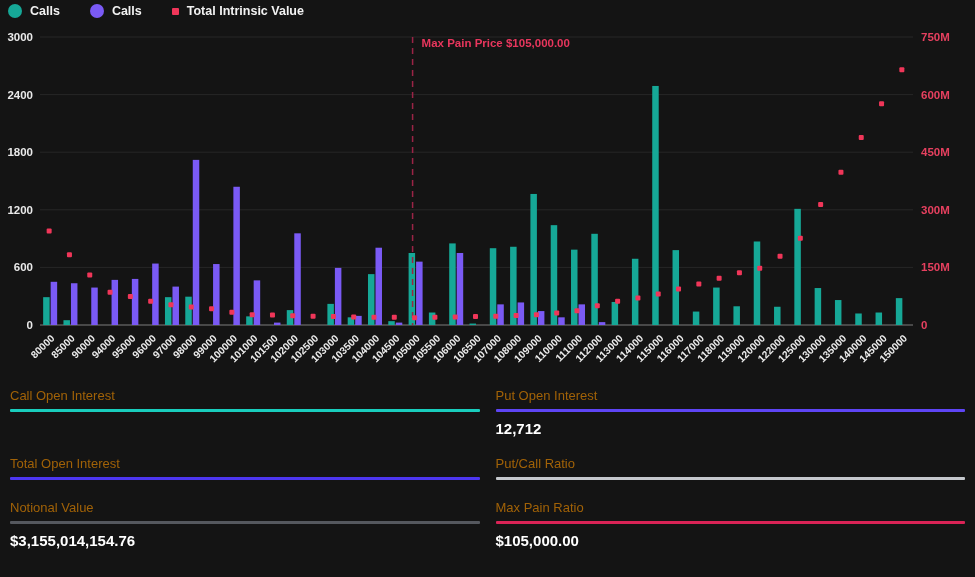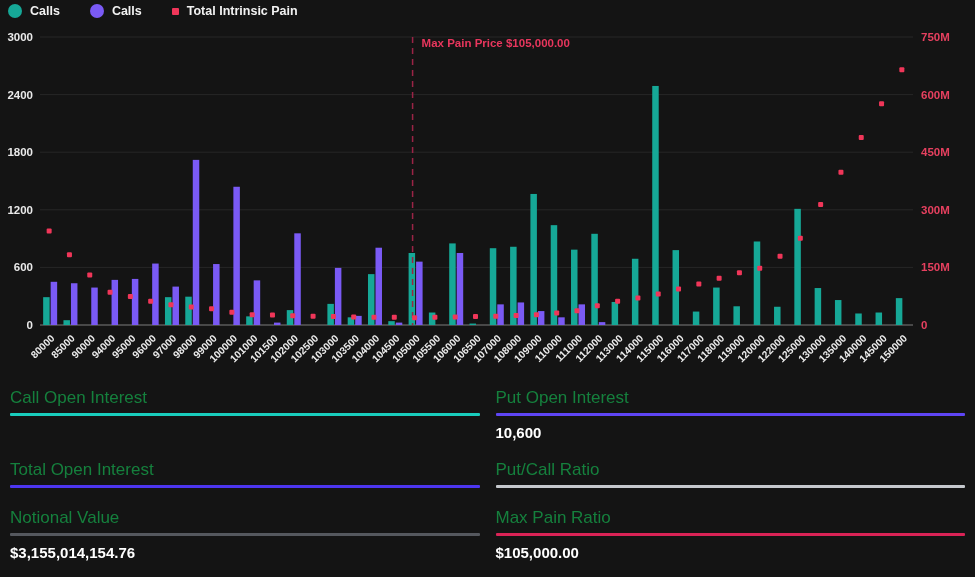--- a/index.html
+++ b/index.html
@@ -24,21 +24,21 @@
   
   .chart-wrap{position:absolute;top:0;left:0;width:975px;height:388px;}
   svg{display:block;}
   
   .stats{
     position:absolute;top:385px;left:0;width:955px;
     padding:4px 10px 0 10px;
     display:grid;grid-template-columns:1fr 1fr;column-gap:16px;
   }
   .stat-card{margin-bottom:21px;}
-  .stat-label{font-size:17px;color:#15803d;line-height:1;}
+  .stat-label{font-size:13px;color:#a16207;line-height:1;}
   .stat-underline{height:3px;margin-top:7px;border-radius:1px;background:#444;}
   .stat-value{font-size:15px;font-weight:bold;color:#ffffff;margin-top:9px;line-height:1;}
 </style>
 </head>
 <body>
 
 <div class="app">
 
   <div class="chart-wrap">
     <svg width="975" height="388" viewBox="0 0 975 388">
@@ -215,33 +215,33 @@
     <div class="legend-item">
       <span class="swatch-circle" style="background: rgb(22, 168, 151);"></span>
       <span class="legend-label">Calls</span>
     </div>
     <div class="legend-item">
       <span class="swatch-circle" style="background: rgb(122, 90, 245);"></span>
       <span class="legend-label">Calls</span>
     </div>
     <div class="legend-item">
       <span class="swatch-square" style="background: rgb(240, 54, 89);"></span>
-      <span class="legend-label">Total Intrinsic Pain</span>
+      <span class="legend-label">Total Intrinsic Value</span>
     </div>
   </div>
 
   <div class="stats">
     <div class="stat-card">
       <div class="stat-label">Call Open Interest</div>
       <div class="stat-underline" style="background: rgb(25, 205, 189);"></div>
     </div>
     <div class="stat-card">
       <div class="stat-label">Put Open Interest</div>
       <div class="stat-underline" style="background: rgb(94, 69, 245);"></div>
-      <div class="stat-value">10,600</div>
+      <div class="stat-value">12,712</div>
     </div>
     <div class="stat-card">
       <div class="stat-label">Total Open Interest</div>
       <div class="stat-underline" style="background: rgb(77, 54, 240);"></div>
     </div>
     <div class="stat-card">
       <div class="stat-label">Put/Call Ratio</div>
       <div class="stat-underline" style="background: rgb(197, 200, 205);"></div>
     </div>
     <div class="stat-card">

